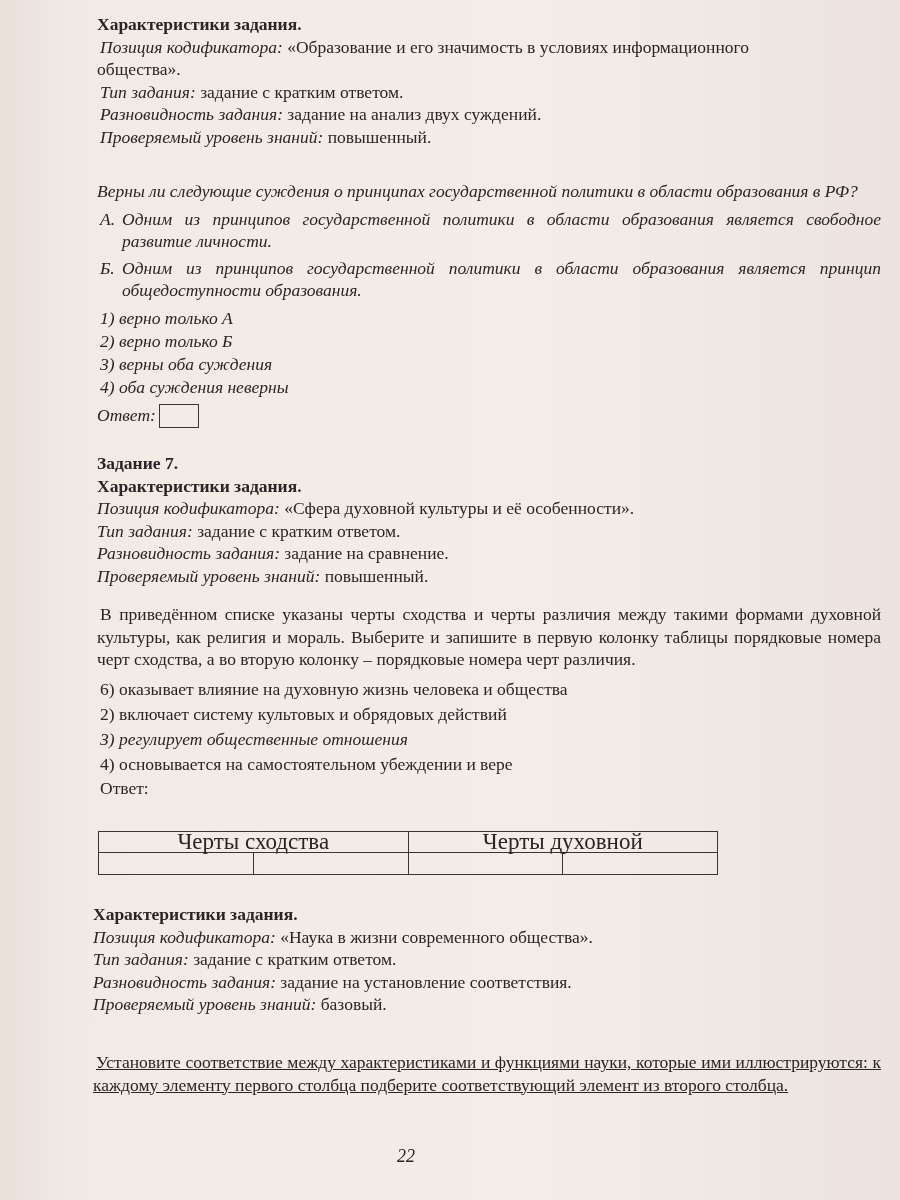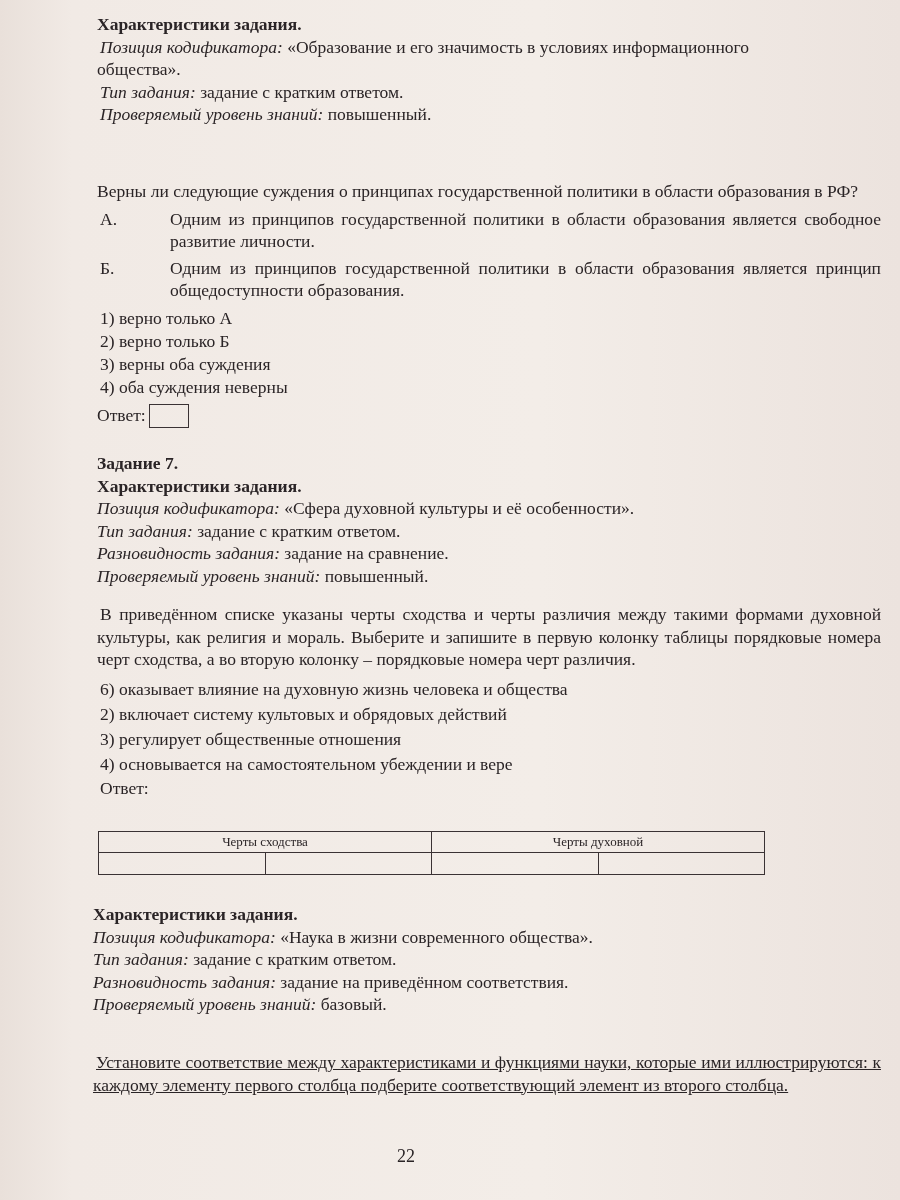--- a/index.html
+++ b/index.html
@@ -15,42 +15,43 @@
     background: linear-gradient(90deg, #e9e0da 0%, #f1eae5 8%, #f3ede8 60%, #ece3de 100%);
   }
   .blk { position: absolute; left: 97px; width: 784px; }
   .line { font-size: 17.5px; line-height: 22.5px; white-space: nowrap; }
   .h { font-weight: bold; font-size: 17.5px; line-height: 22.5px; }
   .it { font-style: italic; margin-top: 28px; }
   .ind { padding-left: 3px; }
   .just { text-align: justify; text-align-last: left; font-size: 17.5px; line-height: 22.5px; }
   .item { display: flex; font-size: 17.5px; line-height: 22.5px; }
   .item .lbl { width: 22px; flex: none; }
-  .item .txt { flex: 1; text-align: justify; text-align-last: left; margin-left: 48px; }
+  .item .txt { flex: 1; text-align: justify; text-align-last: left; }
   .opt { font-size: 17.5px; line-height: 23px; padding-left: 3px; }
   .answer { display: flex; align-items: center; font-size: 17.5px; }
   .answer-box { display: inline-block; width: 38px; height: 22px; border: 1.5px solid #3a3234; margin-left: 3px; }
-  table.ans { border-collapse: collapse; width: 667px; font-size: 13px; }
+  table.ans { border-collapse: collapse; width: 620px; font-size: 23px; }
   table.ans td { border: 1.5px solid #3a3234; height: 20px; padding: 0; text-align: center; line-height: 20px; }
-  .pagenum { position: absolute; top: 1146px; left: 0; width: 812px; text-align: center; font-size: 18px; }
+  .pagenum { position: absolute; top: 1146px; left: 0; width: 812px; text-align: center; font-size: 18px; font-style: italic; }
 </style>
 </head>
 <body>
 
 <div class="page">
 
   <div class="blk" style="top:13px;">
     <div class="h">Характеристики задания.</div>
     <div class="line ind"><span class="it">Позиция кодификатора:</span> <span>«Образование и его значимость в условиях информационного</span></div>
     <div class="line">общества».</div>
     <div class="line ind"><span class="it">Тип задания:</span> <span>задание с кратким ответом.</span></div>
+    <div class="line ind"><span class="it">Разновидность задания:</span> <span>задание на анализ двух суждений.</span></div>
     <div class="line ind"><span class="it">Проверяемый уровень знаний:</span> <span>повышенный.</span></div>
   </div>
 
-  <div class="blk" style="top:180px;">
+  <div class="blk" style="top:180px;font-style:italic;">
     <div class="just">Верны ли следующие суждения о принципах государственной политики в области образования в РФ?</div>
     <div style="height:5px"></div>
     <div class="item" style="padding-left:3px;">
       <span class="lbl">А.</span>
       <span class="txt">Одним из принципов государственной политики в области образования является свободное развитие личности.</span>
     </div>
     <div style="height:4px"></div>
     <div class="item" style="padding-left:3px;">
       <span class="lbl">Б.</span>
       <span class="txt">Одним из принципов государственной политики в области образования является принцип общедоступности образования.</span>
@@ -74,21 +75,21 @@
     <div class="line"><span class="it">Тип задания:</span> <span>задание с кратким ответом.</span></div>
     <div class="line"><span class="it">Разновидность задания:</span> <span>задание на сравнение.</span></div>
     <div class="line"><span class="it">Проверяемый уровень знаний:</span> <span>повышенный.</span></div>
   </div>
 
   <div class="blk" style="top:603px;">
     <div class="just" style="text-indent:3px;">В приведённом списке указаны черты сходства и черты различия между такими формами духовной культуры, как религия и мораль. Выберите и запишите в первую колонку таблицы порядковые номера черт сходства, а во вторую колонку – порядковые номера черт различия.</div>
     <div style="height:6px"></div>
     <div class="opt" style="line-height:25px;">6) оказывает влияние на духовную жизнь человека и общества</div>
     <div class="opt" style="line-height:25px;">2) включает систему культовых и обрядовых действий</div>
-    <div class="opt" style="line-height:25px;">3) регулирует общественные отношения</div>
+    <div class="opt" style="line-height:25px;font-style:italic;">3) регулирует общественные отношения</div>
     <div class="opt" style="line-height:25px;">4) основывается на самостоятельном убеждении и вере</div>
     <div class="line ind">Ответ:</div>
   </div>
 
   <div class="blk" style="top:831px; left:98px;">
     <table class="ans">
       <tbody>
           <tr>
         <td colspan="2">Черты сходства</td>
         <td colspan="2">Черты духовной</td>
@@ -100,21 +101,21 @@
         <td style="width:25%;"></td>
       </tr>
     </tbody>
       </table>
   </div>
 
   <div class="blk" style="top:903px; left:93px;">
     <div class="h">Характеристики задания.</div>
     <div class="line"><span class="it">Позиция кодификатора:</span> <span>«Наука в жизни современного общества».</span></div>
     <div class="line"><span class="it">Тип задания:</span> <span>задание с кратким ответом.</span></div>
-    <div class="line"><span class="it">Разновидность задания:</span> <span>задание на приведённом соответствия.</span></div>
+    <div class="line"><span class="it">Разновидность задания:</span> <span>задание на установление соответствия.</span></div>
     <div class="line"><span class="it">Проверяемый уровень знаний:</span> <span>базовый.</span></div>
   </div>
 
   <div class="blk" style="top:1051px; left:93px; width:788px;text-decoration:underline;">
     <div class="just" style="text-indent:3px;">Установите соответствие между характеристиками и функциями науки, которые ими иллюстрируются: к каждому элементу первого столбца подберите соответствующий элемент из второго столбца.</div>
   </div>
 
   <div class="pagenum">22</div>
 </div>
 

